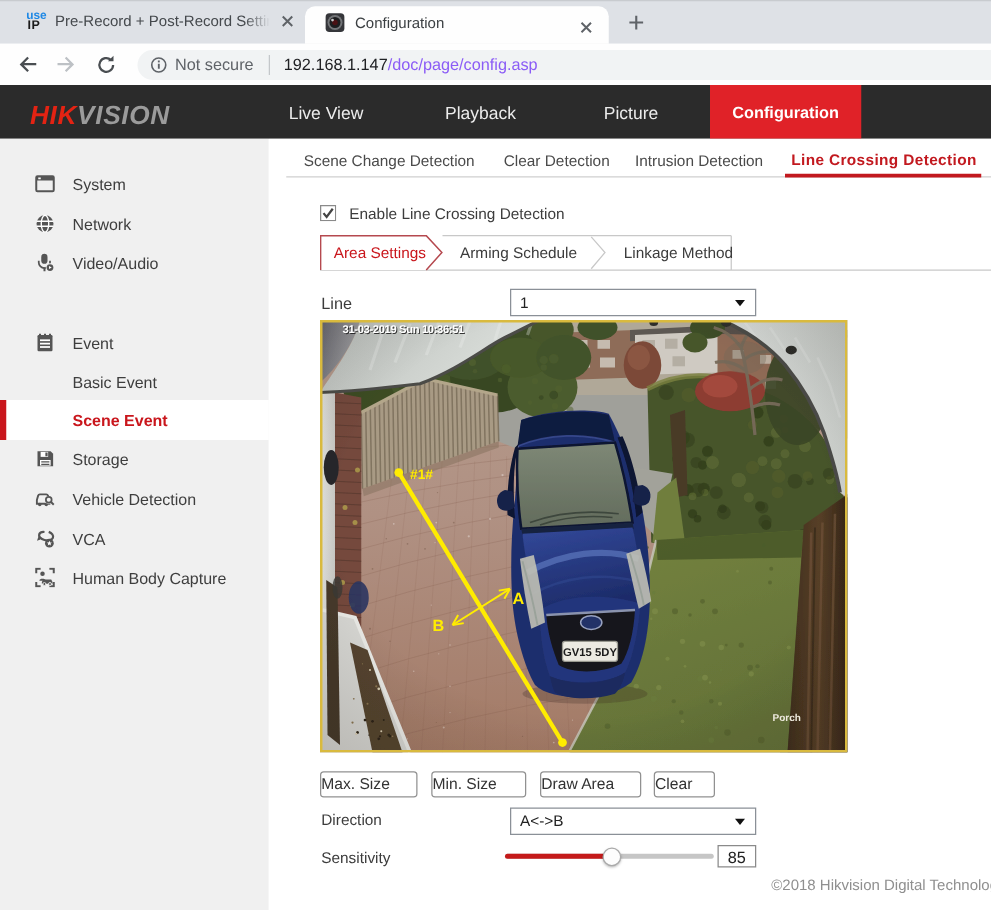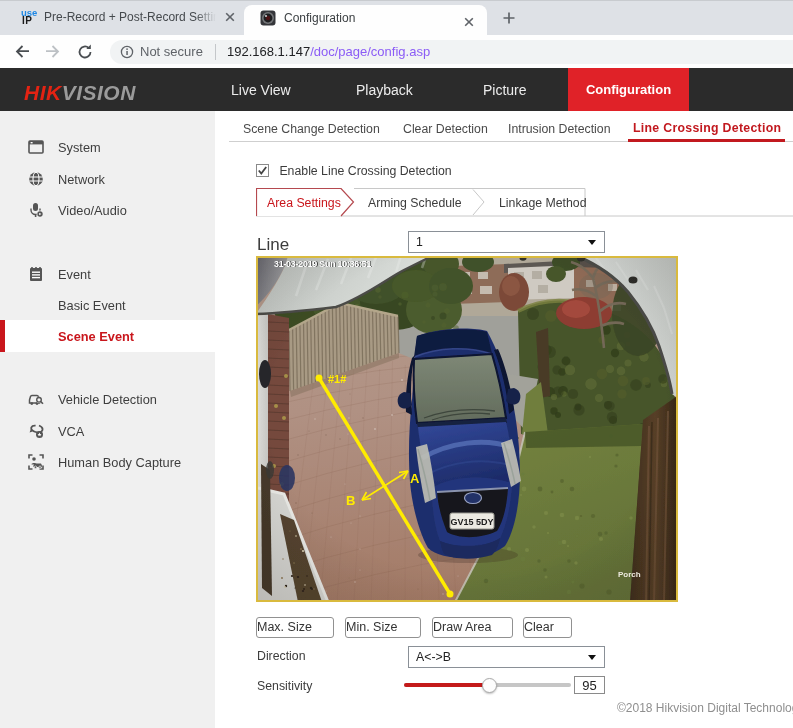--- a/index.html
+++ b/index.html
@@ -43,21 +43,21 @@
 .srow.active .lb { color:#c9161c; font-weight:bold; }
 
 #content { position:absolute; left:215px; top:111px; width:578px; height:617px; background:#fff; }
 .ctabs { position:absolute; left:14px; top:0px; width:564px; height:31px; border-bottom:1px solid #cfcfcf; }
 .ctab { position:absolute; top:11px; font-size:12.3px; color:#4a4a4a; white-space:nowrap; }
 .ctab.act { color:#c2191f; font-weight:bold; top:10px; letter-spacing:0.3px; }
 .redline { position:absolute; left:399px; top:28px; width:157px; height:3px; background:#c2191f; }
 .enable { position:absolute; left:41px; top:53px; font-size:12.3px; color:#3c3c3c; }
 .enable svg { vertical-align:-2px; margin-right:7px; }
 #subtabs { position:absolute; left:41px; top:77px; width:537px; height:29px; }
-#linerow { position:absolute; left:42px; top:124px; font-size:17px; color:#3c3c3c; }
+#linerow { position:absolute; left:42px; top:124px; font-size:13px; color:#3c3c3c; }
 .seldd { position:absolute; top:120px; left:193px; width:197px; height:22px; border:1px solid #8a9097; background:#fff; font-size:12.3px; color:#222; line-height:20px; padding-left:7px; }
 .seldd .arr { position:absolute; right:8px; top:8px; width:0; height:0; border-left:4px solid transparent; border-right:4px solid transparent; border-top:5px solid #111; }
 #scene { position:absolute; left:41px; top:145px; width:422px; height:346px; }
 .btn { position:absolute; top:506px; height:21px; border:1px solid #919191; border-radius:3px; background:#fff; font-size:12.5px; color:#333; text-align:left; line-height:19px; }
 #dirrow { position:absolute; left:42px; top:538px; font-size:12.3px; color:#3c3c3c; }
 #sensrow { position:absolute; left:42px; top:568px; font-size:12.3px; color:#3c3c3c; }
 #slider { position:absolute; left:189px; top:567px; width:167px; height:14px; }
 #slider .track { position:absolute; left:0; top:5px; width:167px; height:4px; border-radius:2px; background:#c6c6c6; }
 #slider .fill { position:absolute; left:0; top:5px; width:86px; height:4px; border-radius:2px; background:#c41a1a; }
 #slider .knob { position:absolute; left:78px; top:0px; width:15px; height:15px; border-radius:50%; background:#fdfdfd; border:1px solid #aaa; box-shadow:0 1px 2px rgba(0,0,0,.25); }
@@ -166,20 +166,31 @@
       </svg>
     <div class="lb">Event</div>
   </div>
   <div class="srow" style="top:178px">
       <div class="lb">Basic Event</div>
     </div>
   <div class="srow active" style="top:209px">
       <div class="bar"></div>
       <div class="lb">Scene Event</div>
     </div>
+  <div class="srow" style="top:240px">
+    <svg class="ic" viewBox="0 0 16 16">
+        <path d="M2 2 L12.5 2 L14.5 4 L14.5 14 L2 14 Z" fill="#555"></path>
+        <rect x="4.5" y="2.5" width="6" height="4" fill="#fff"></rect>
+        <rect x="8.3" y="3" width="1.8" height="3" fill="#555"></rect>
+        <rect x="4" y="9" width="8.5" height="4.5" fill="#fff"></rect>
+        <rect x="5" y="10" width="6.5" height="1" fill="#555"></rect>
+        <rect x="5" y="12" width="6.5" height="1" fill="#555"></rect>
+      </svg>
+    <div class="lb">Storage</div>
+  </div>
   <div class="srow" style="top:272px">
     <svg class="ic" viewBox="0 0 16 16">
         <path d="M1.5 9 L2.5 5.5 a1.5 1.5 0 0 1 1.4-1 L9 4.5 a1.5 1.5 0 0 1 1.4 1 L11.5 9 L11.5 12 L1.5 12 Z" fill="none" stroke="#555" stroke-width="1.5"></path>
         <circle cx="3.8" cy="12.6" r="1.4" fill="#555"></circle>
         <circle cx="9" cy="12.6" r="1.4" fill="#555"></circle>
         <circle cx="11" cy="8.8" r="3.1" fill="#f0f0f0"></circle>
         <circle cx="11" cy="8.8" r="2.3" fill="none" stroke="#555" stroke-width="1.4"></circle>
         <path d="M12.8 10.6 L15 12.8" stroke="#555" stroke-width="1.6"></path>
       </svg>
     <div class="lb">Vehicle Detection</div>
@@ -680,15 +691,15 @@
   <div class="btn" style="left:217px;width:81px">Draw Area</div>
   <div class="btn" style="left:308px;width:49px">Clear</div>
   <div id="dirrow">Direction</div>
   <div class="seldd" style="top:535px">A&lt;-&gt;B<div class="arr"></div></div>
   <div id="sensrow">Sensitivity</div>
   <div id="slider">
       <div class="track"></div>
       <div class="fill"></div>
       <div class="knob"></div>
     </div>
-  <div id="sensval">95</div>
+  <div id="sensval">85</div>
   <div id="copy">©2018 Hikvision Digital Technologies Co., Ltd.</div>
 </div>
 
 </body></html>

